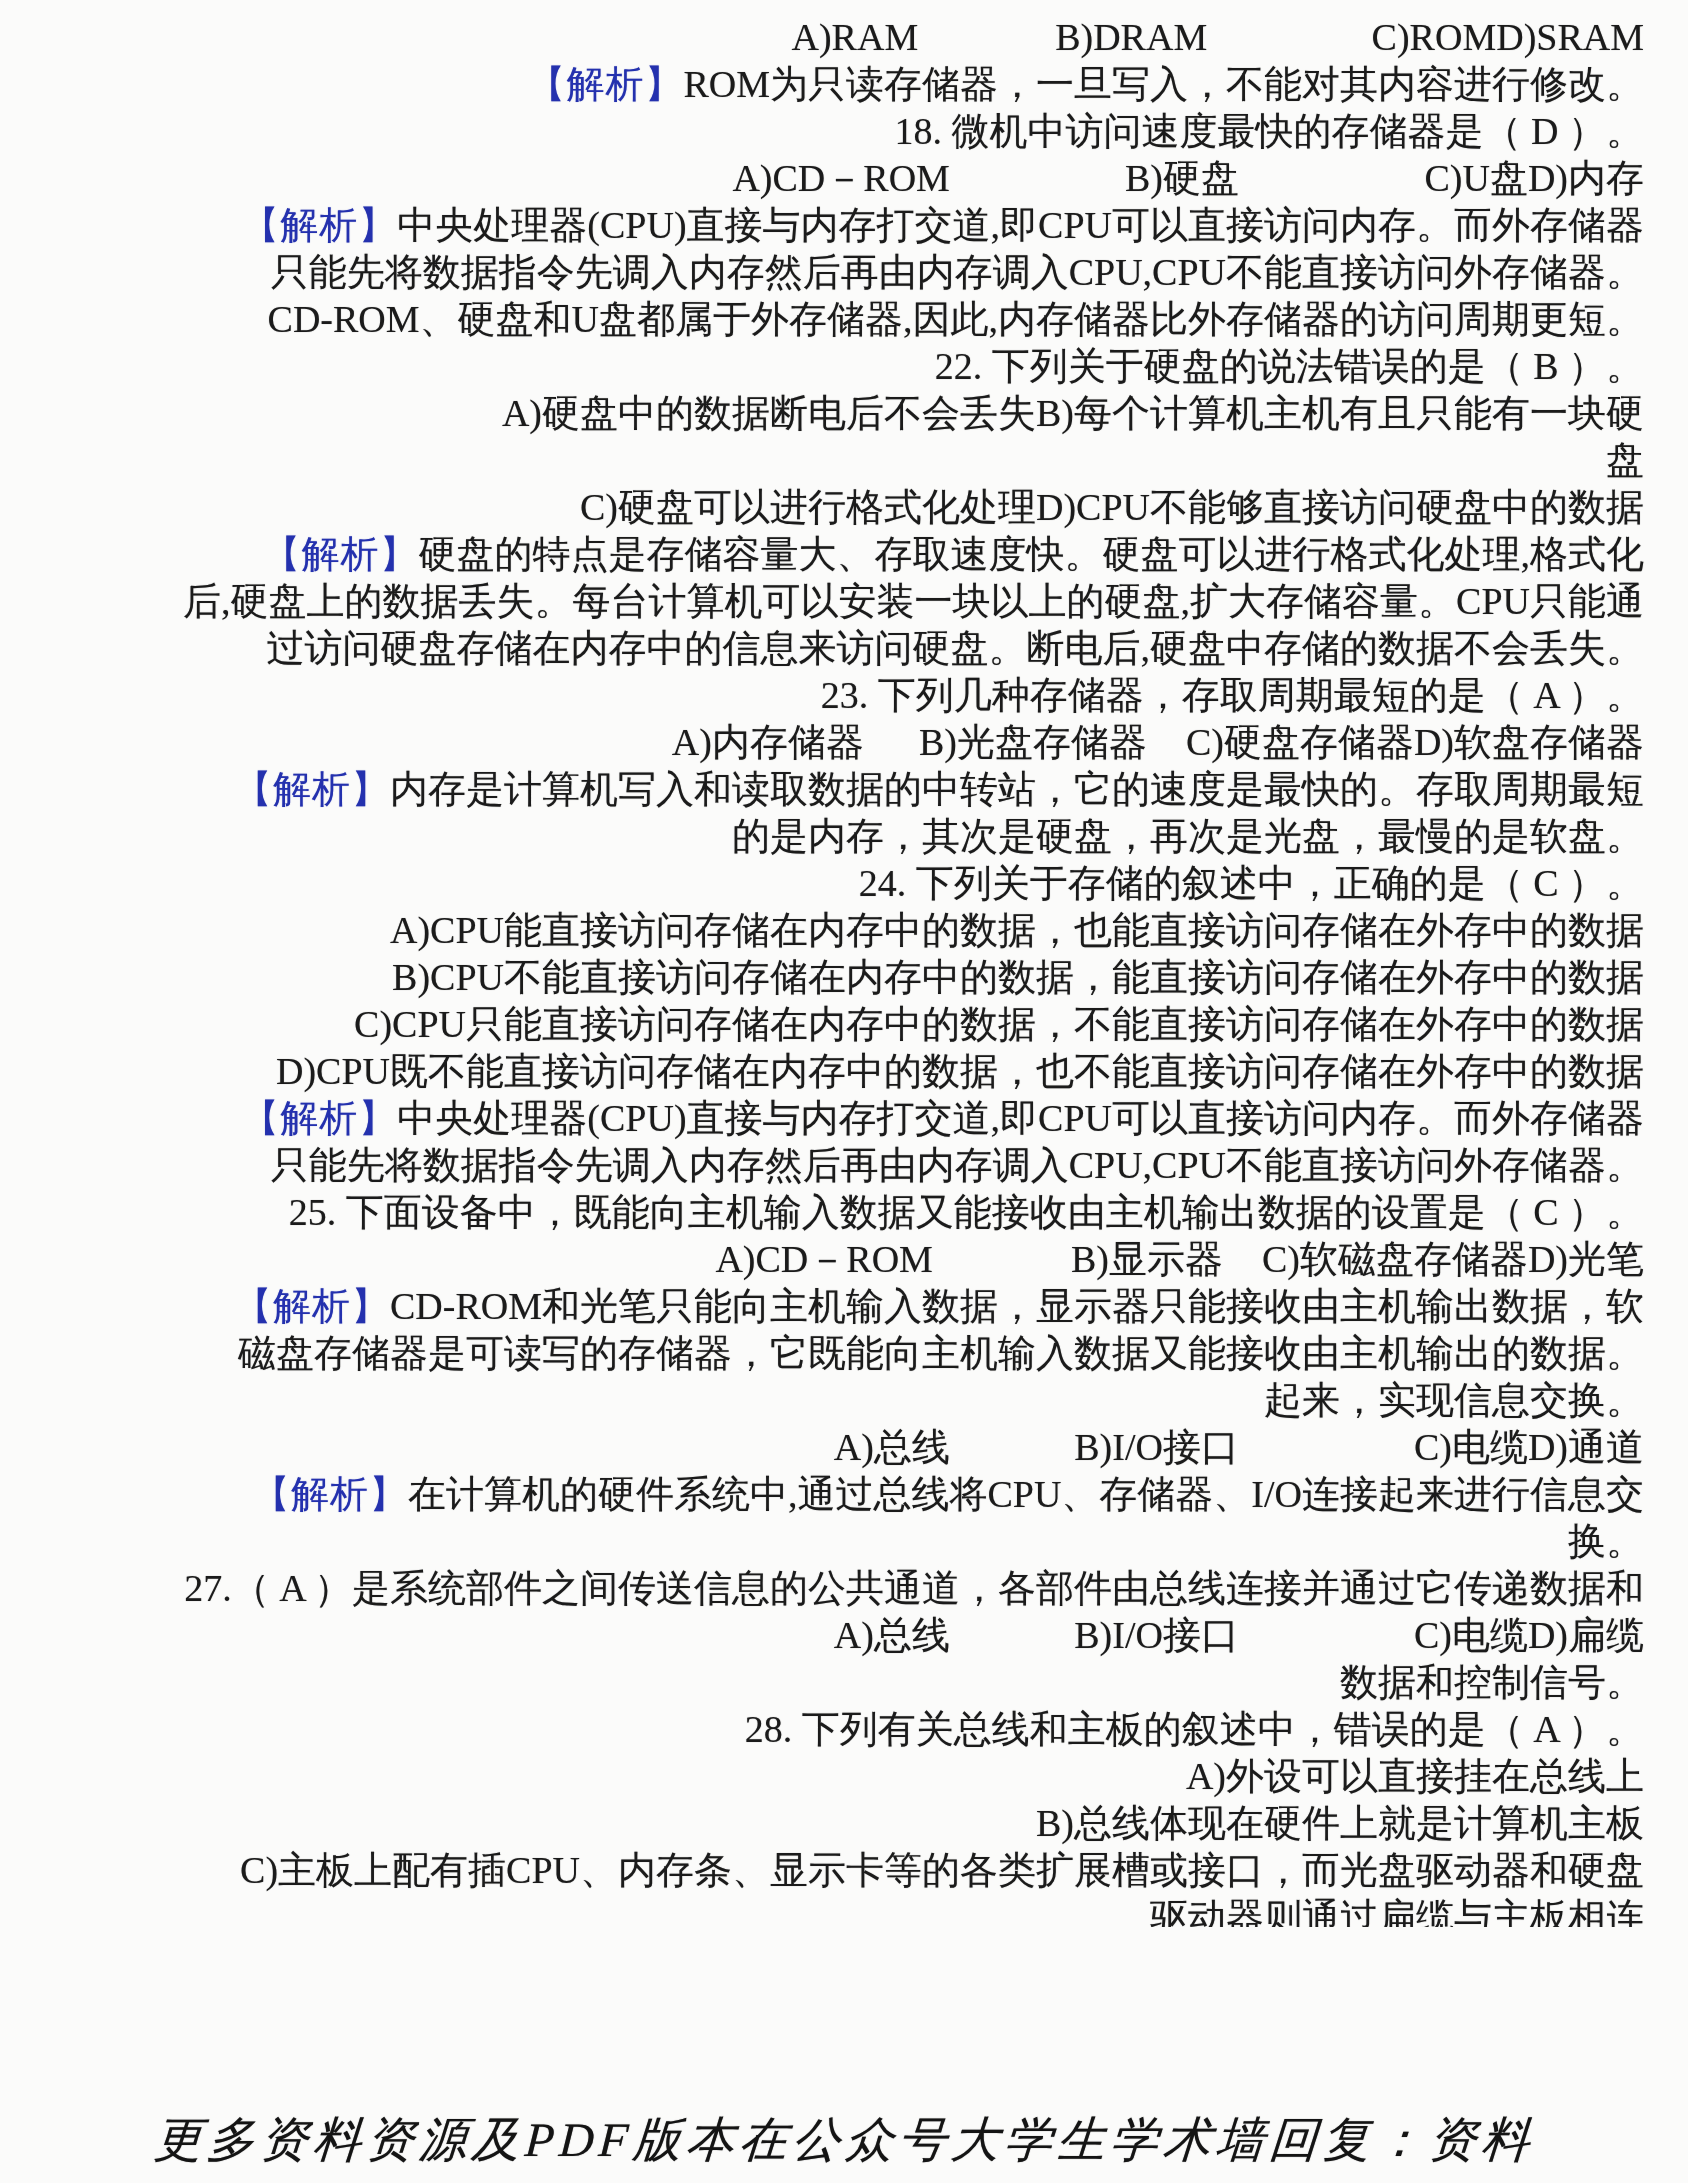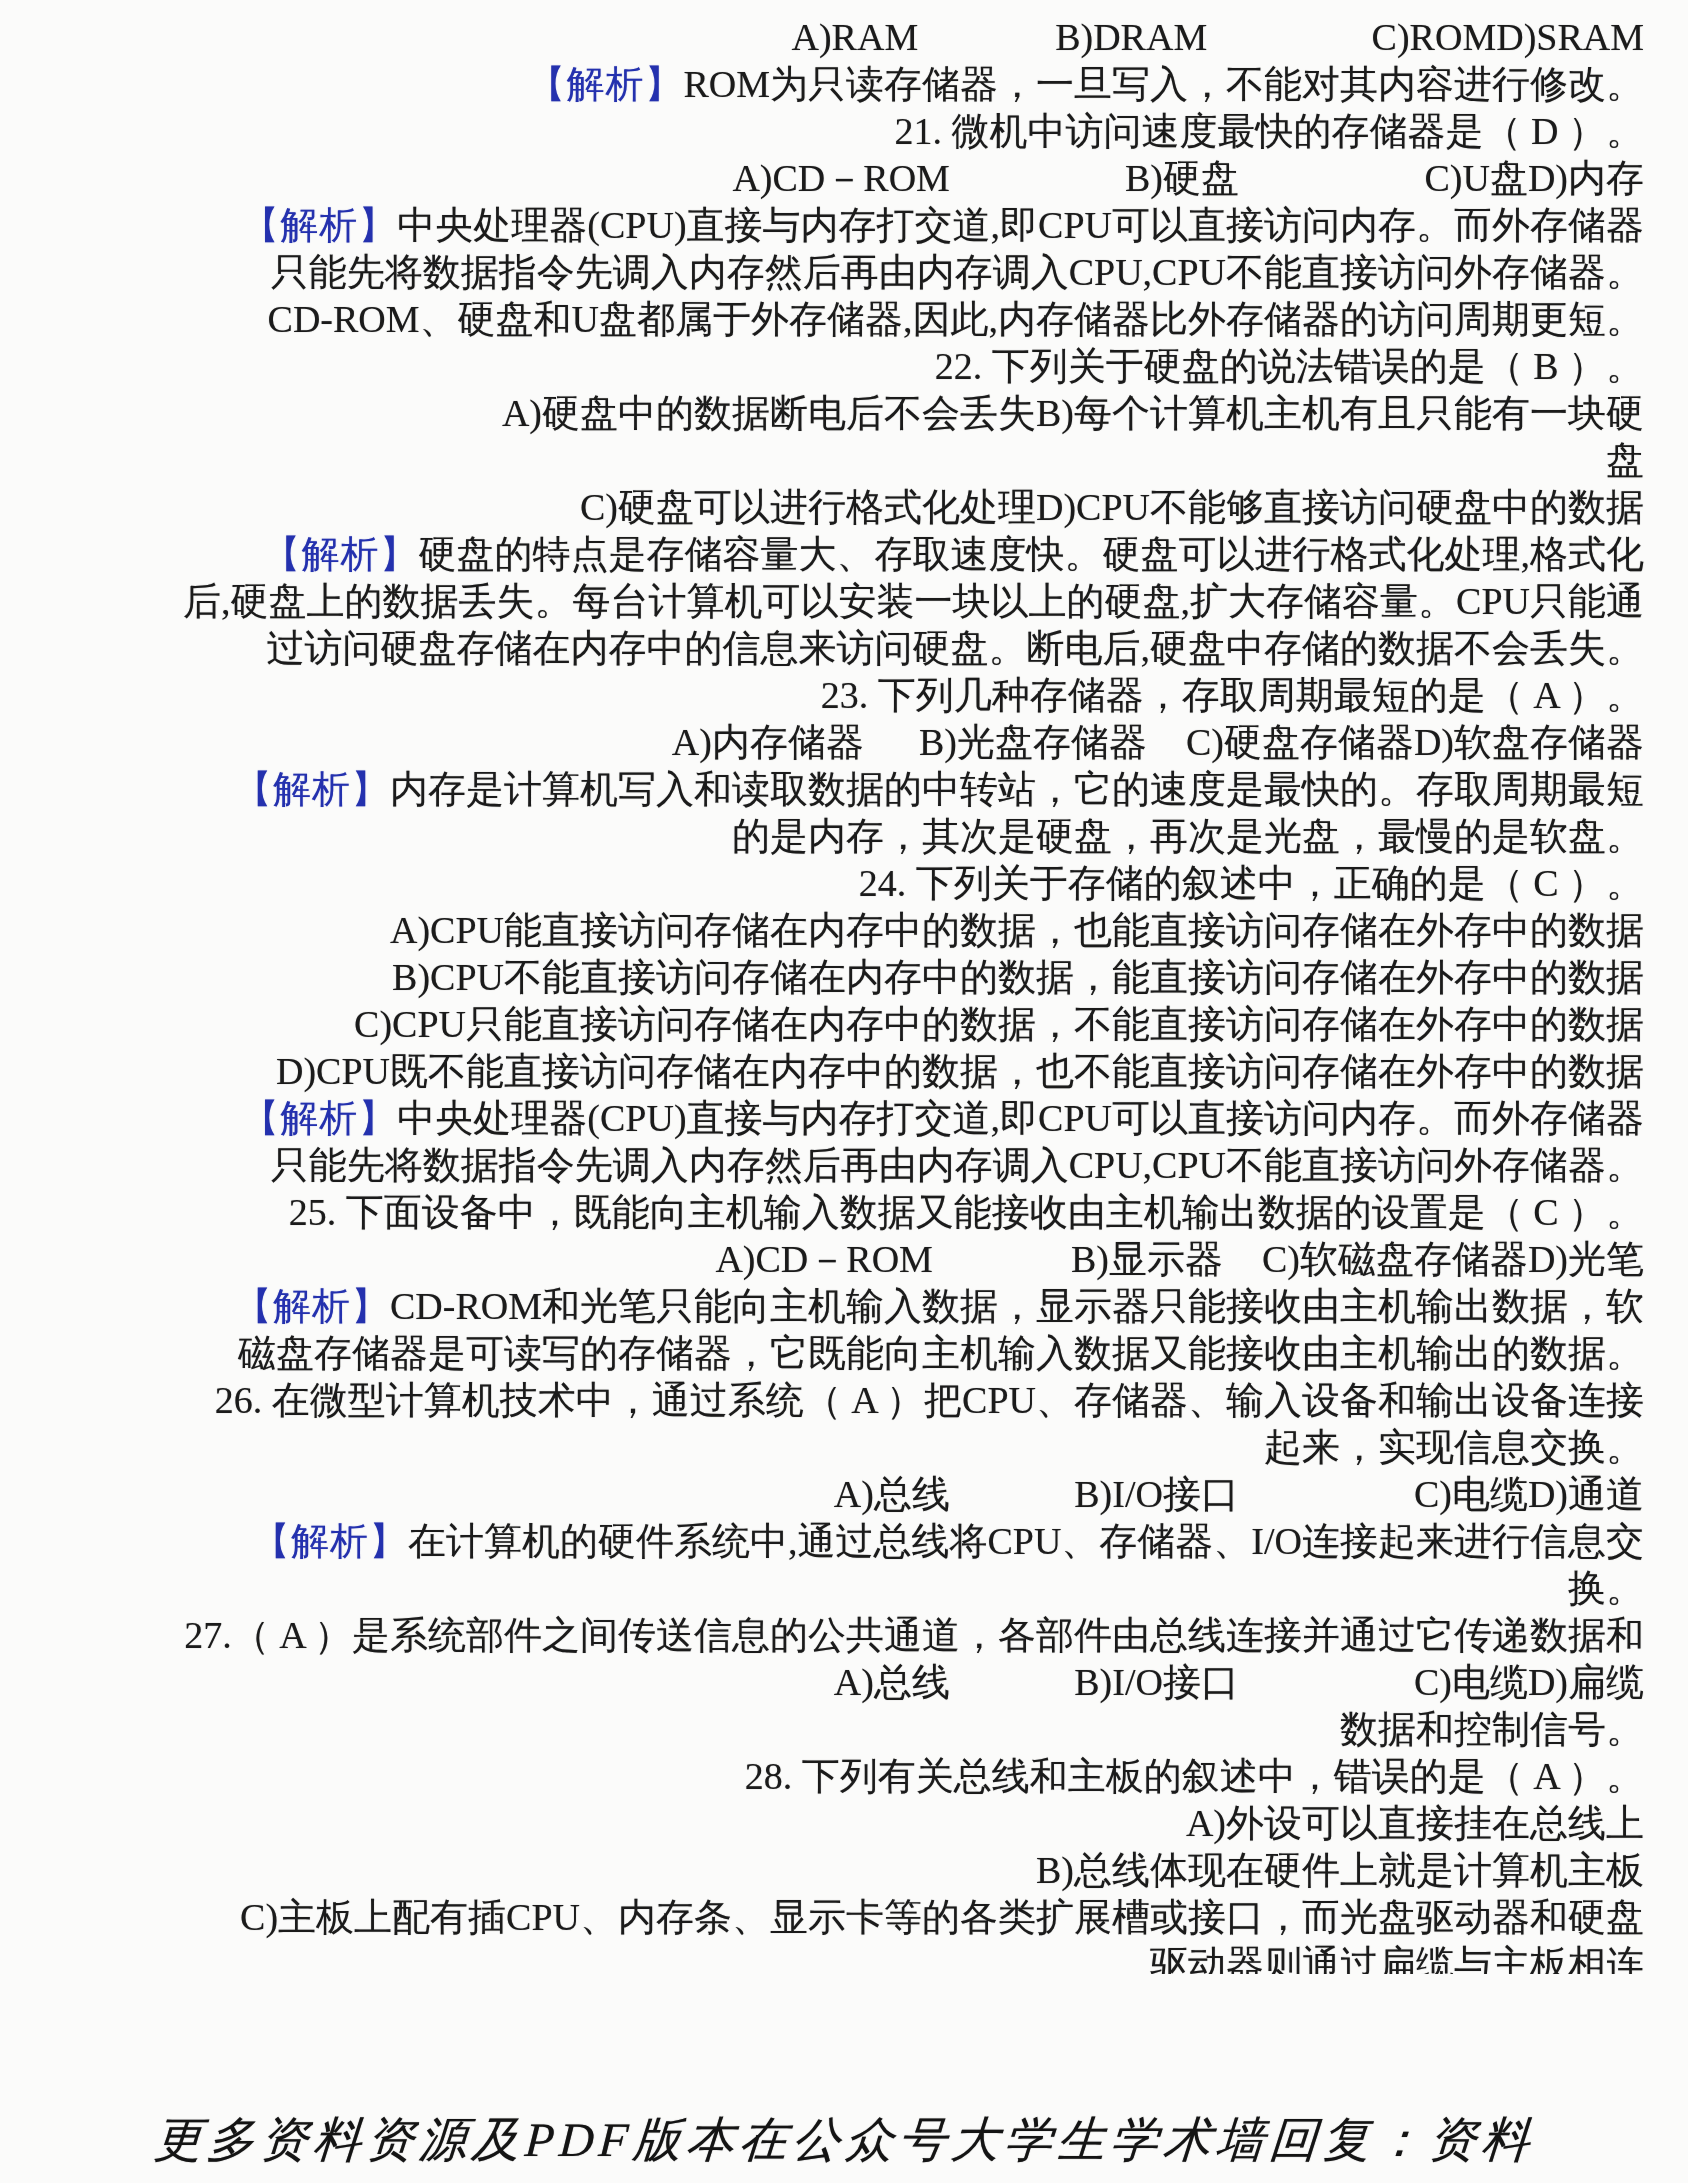--- a/index.html
+++ b/index.html
@@ -56,21 +56,21 @@
     transform:skewX(-4deg);
   }
 </style>
 </head>
 <body>
 
 <main class="doc">
   <div id="lines">
       <div class="line options g-wide"><span class="opt">A)RAM</span><span class="opt">B)DRAM</span><span class="opt">C)ROM</span><span class="opt">D)SRAM</span></div>
       <div class="line analysis"><span class="tag">【解析】</span><span>ROM为只读存储器，一旦写入，不能对其内容进行修改。</span></div>
-      <div class="line question"><span>21. 微机中访问速度最快的存储器是（ D ）。</span></div>
+      <div class="line question"><span>18. 微机中访问速度最快的存储器是（ D ）。</span></div>
       <div class="line options g-wide"><span class="opt">A)CD－ROM</span><span class="opt">B)硬盘</span><span class="opt">C)U盘</span><span class="opt">D)内存</span></div>
       <div class="line analysis"><span class="tag">【解析】</span><span>中央处理器(CPU)直接与内存打交道,即CPU可以直接访问内存。而外存储器</span></div>
       <div class="line body"><span>只能先将数据指令先调入内存然后再由内存调入CPU,CPU不能直接访问外存储器。</span></div>
       <div class="line body"><span>CD-ROM、硬盘和U盘都属于外存储器,因此,内存储器比外存储器的访问周期更短。</span></div>
       <div class="line question"><span>22. 下列关于硬盘的说法错误的是（ B ）。</span></div>
       <div class="line options g-two"><span class="opt">A)硬盘中的数据断电后不会丢失</span><span class="opt">B)每个计算机主机有且只能有一块硬</span></div>
       <div class="line optcont"><span>盘</span></div>
       <div class="line options g-cd"><span class="opt">C)硬盘可以进行格式化处理</span><span class="opt">D)CPU不能够直接访问硬盘中的数据</span></div>
       <div class="line analysis"><span class="tag">【解析】</span><span>硬盘的特点是存储容量大、存取速度快。硬盘可以进行格式化处理,格式化</span></div>
       <div class="line body"><span>后,硬盘上的数据丢失。每台计算机可以安装一块以上的硬盘,扩大存储容量。CPU只能通</span></div>
@@ -83,21 +83,20 @@
       <div class="line optionLine"><span>A)CPU能直接访问存储在内存中的数据，也能直接访问存储在外存中的数据</span></div>
       <div class="line optionLine"><span>B)CPU不能直接访问存储在内存中的数据，能直接访问存储在外存中的数据</span></div>
       <div class="line optionLine"><span>C)CPU只能直接访问存储在内存中的数据，不能直接访问存储在外存中的数据</span></div>
       <div class="line optionLine"><span>D)CPU既不能直接访问存储在内存中的数据，也不能直接访问存储在外存中的数据</span></div>
       <div class="line analysis"><span class="tag">【解析】</span><span>中央处理器(CPU)直接与内存打交道,即CPU可以直接访问内存。而外存储器</span></div>
       <div class="line body"><span>只能先将数据指令先调入内存然后再由内存调入CPU,CPU不能直接访问外存储器。</span></div>
       <div class="line question"><span>25. 下面设备中，既能向主机输入数据又能接收由主机输出数据的设置是（ C ）。</span></div>
       <div class="line options g-q25"><span class="opt">A)CD－ROM</span><span class="opt">B)显示器</span><span class="opt">C)软磁盘存储器</span><span class="opt">D)光笔</span></div>
       <div class="line analysis"><span class="tag">【解析】</span><span>CD-ROM和光笔只能向主机输入数据，显示器只能接收由主机输出数据，软</span></div>
       <div class="line body"><span>磁盘存储器是可读写的存储器，它既能向主机输入数据又能接收由主机输出的数据。</span></div>
-      <div class="line question"><span>26. 在微型计算机技术中，通过系统（ A ）把CPU、存储器、输入设备和输出设备连接</span></div>
       <div class="line body"><span>起来，实现信息交换。</span></div>
       <div class="line options g-wide"><span class="opt">A)总线</span><span class="opt">B)I/O接口</span><span class="opt">C)电缆</span><span class="opt">D)通道</span></div>
       <div class="line analysis"><span class="tag">【解析】</span><span>在计算机的硬件系统中,通过总线将CPU、存储器、I/O连接起来进行信息交</span></div>
       <div class="line body"><span>换。</span></div>
       <div class="line question"><span>27.（ A ）是系统部件之间传送信息的公共通道，各部件由总线连接并通过它传递数据和</span></div>
       <div class="line options g-wide"><span class="opt">A)总线</span><span class="opt">B)I/O接口</span><span class="opt">C)电缆</span><span class="opt">D)扁缆</span></div>
       <div class="line body"><span>数据和控制信号。</span></div>
       <div class="line question"><span>28. 下列有关总线和主板的叙述中，错误的是（ A ）。</span></div>
       <div class="line optionLine"><span>A)外设可以直接挂在总线上</span></div>
       <div class="line optionLine"><span>B)总线体现在硬件上就是计算机主板</span></div>

